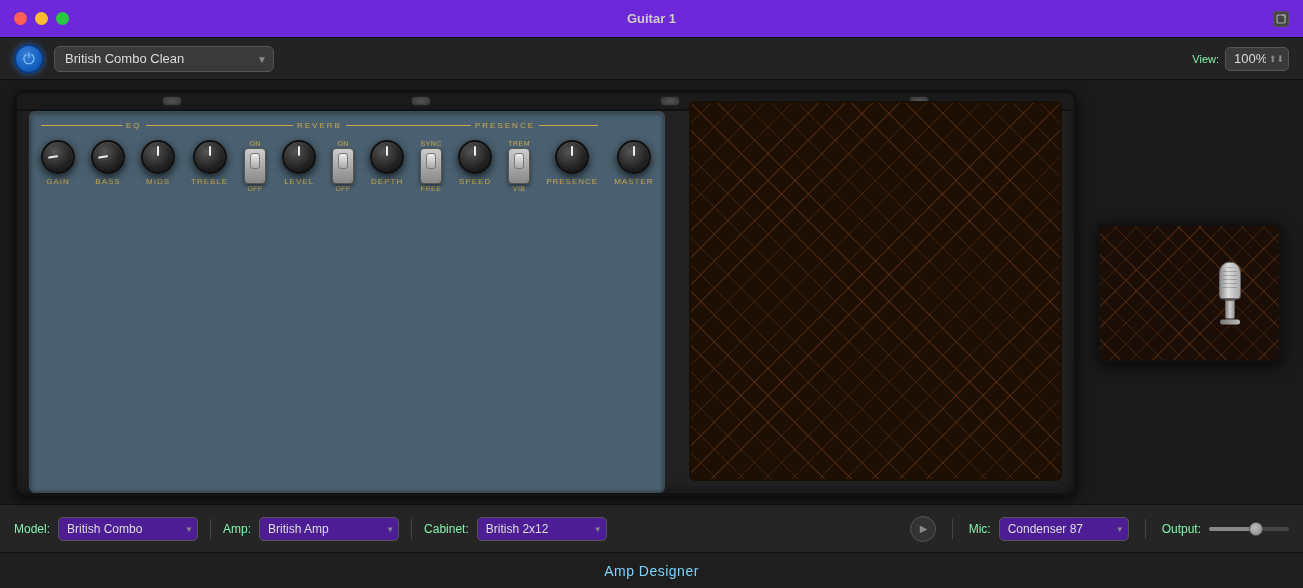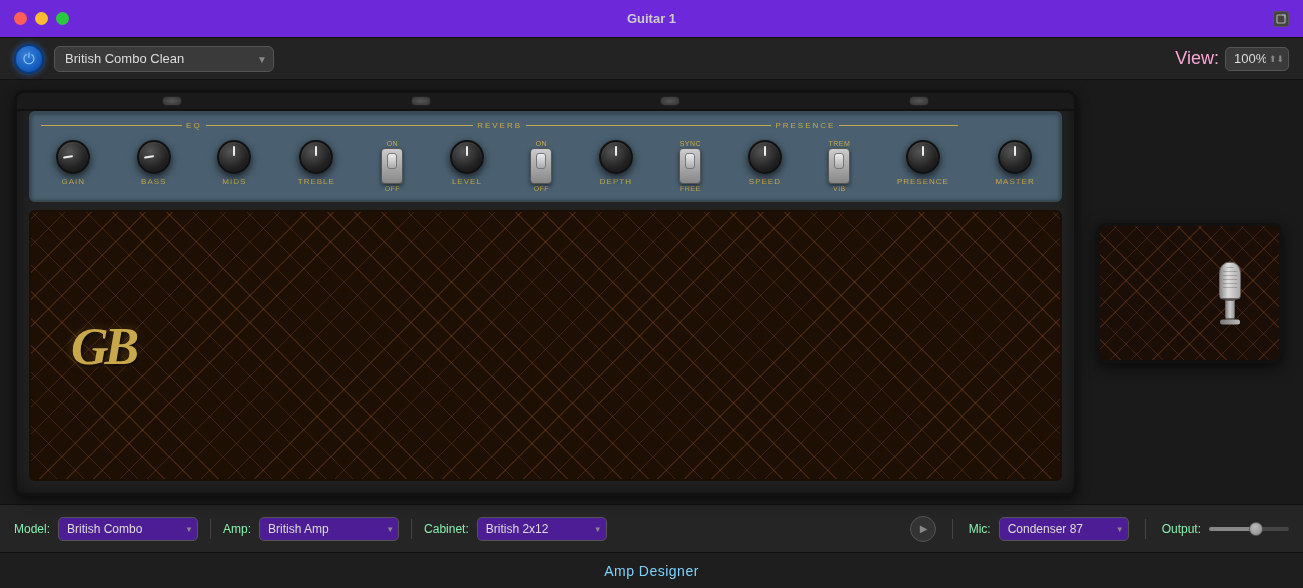--- a/index.html
+++ b/index.html
@@ -113,22 +113,22 @@
       position: absolute;
       right: 7px;
       top: 50%;
       transform: translateY(-50%);
       color: #888;
       font-size: 10px;
       pointer-events: none;
     }
     .toolbar-spacer { flex: 1; }
     .view-label {
-      font-size: 18px;
-      color: #f9a8d4;
+      font-size: 11px;
+      color: #86efac;
       margin-right: 6px;
     }
     .view-select {
       background: #3a3a3a;
       border: 1px solid #555;
       border-radius: 5px;
       color: #ddd;
       font-size: 13px;
       padding: 3px 22px 3px 8px;
       height: 24px;
@@ -158,21 +158,20 @@
       height: calc(588px - 38px - 42px - 48px - 36px);
     }
 
     
     .amp-body {
       flex: 1;
       background: #222;
       border-radius: 10px;
       border: 3px solid #111;
       display: flex;
-      flex-direction: column;
       overflow: hidden;
       box-shadow: inset 0 0 20px rgba(0,0,0,0.5), 0 4px 12px rgba(0,0,0,0.6);
       position: relative;
     }
 
     
     .controls-panel {
       background: #4a6070;
       margin: 18px 12px 0 12px;
       border-radius: 6px;
@@ -695,21 +694,20 @@
         <div class="knob-group">
           <div class="knob center"></div>
           <span class="knob-label">MASTER</span>
         </div>
 
       </div>
     </div>
 
     <div class="speaker-grille">
       <div class="grille-diamond"></div>
-      <span class="gb-logo">GB</span>
     </div>
   </div>
 
   <div class="cabinet-panel">
     <div class="cabinet-box">
       <div class="cabinet-grille"></div>
       <div class="microphone">
         <div class="mic-head"></div>
         <div class="mic-body"></div>
         <div class="mic-base"></div>

